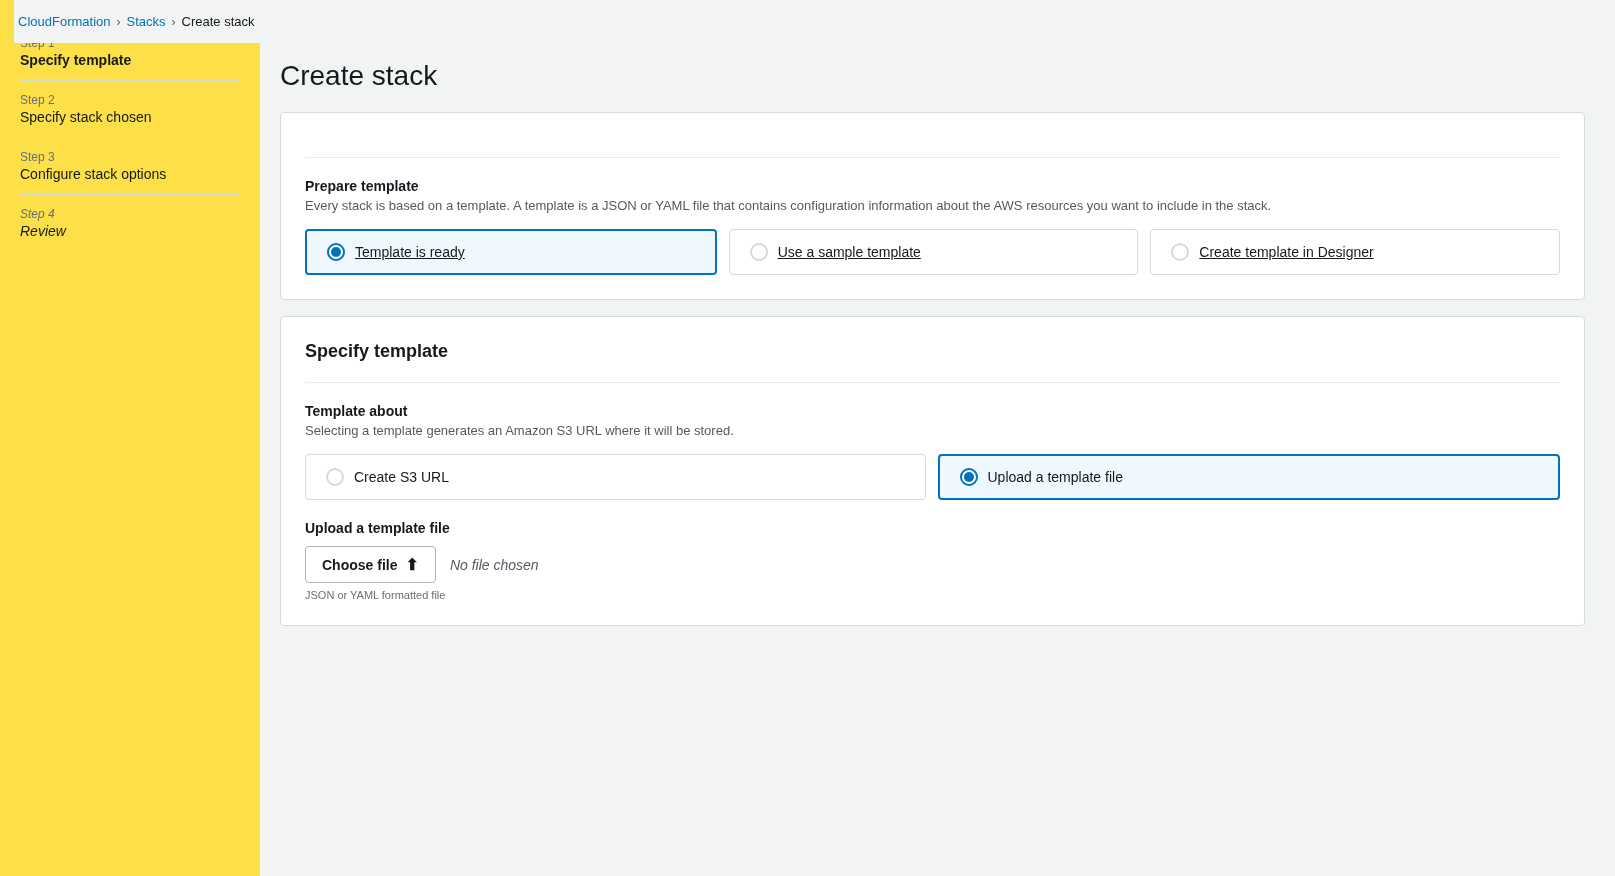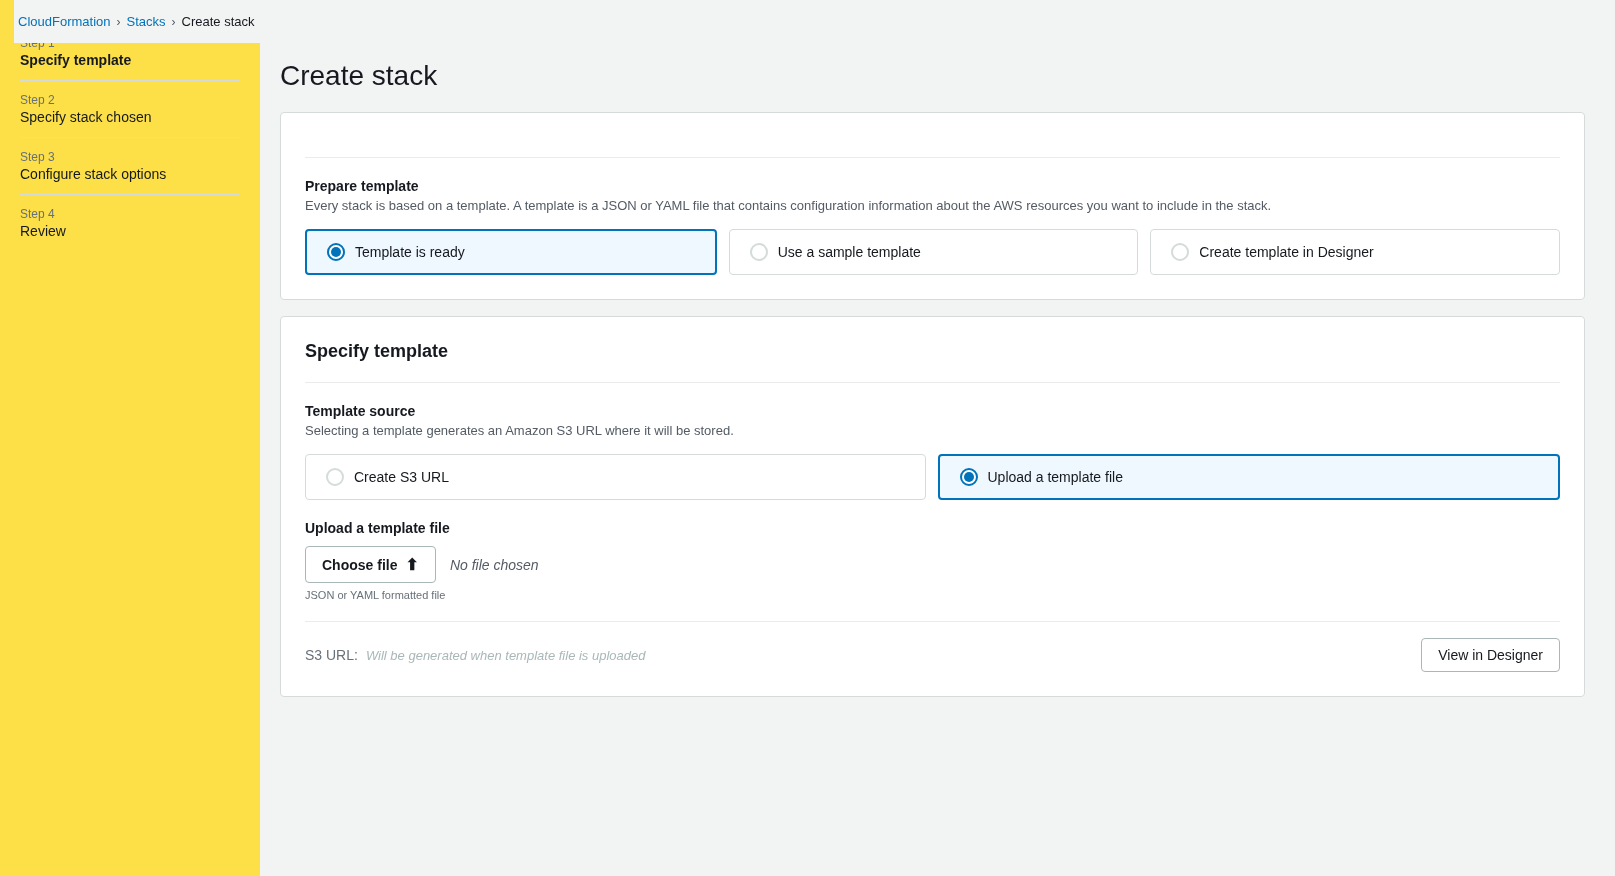--- a/index.html
+++ b/index.html
@@ -40,21 +40,21 @@
       width: 260px;
       min-width: 260px;
       padding: 24px 20px 20px 20px;
       background: #fde047;
       flex-shrink: 0;
     }
     .step-item {
       padding: 12px 0;
       border-bottom: 1px solid #d5dbdb;
     }
-    .step-item:last-child { border-bottom: none; }
+    .step-item:last-child { border-bottom: none; font-style: italic; }
     .step-label {
       font-size: 12px;
       color: #687078;
       margin-bottom: 2px;
     }
     .step-name {
       font-size: 14px;
       color: #16191f;
     }
     .step-name.active {
@@ -111,20 +111,21 @@
       display: flex;
       align-items: center;
       gap: 10px;
       padding: 12px 20px;
       border: 1px solid #d5dbdb;
       border-radius: 4px;
       cursor: pointer;
       background: #fff;
       flex: 1;
       min-width: 180px;
+      text-decoration: underline;
     }
     .radio-option.selected {
       border: 2px solid #0073bb;
       background: #f0f8ff;
     }
     .radio-option label {
       font-size: 14px;
       color: #16191f;
       cursor: pointer;
       white-space: nowrap;
@@ -307,21 +308,21 @@
           <div class="radio-circle"></div>
           <label>Create template in Designer</label>
         </div>
       </div>
     </div>
 
     <div class="card">
       <div class="card-title">Specify template</div>
       <div class="divider"></div>
 
-      <div class="section-label">Template source</div>
+      <div class="section-label">Template about</div>
       <div class="section-desc">Selecting a template generates an Amazon S3 URL where it will be stored.</div>
 
       <div class="source-options">
         <div class="source-option">
           <div class="radio-circle"></div>
           <label>Create S3 URL</label>
         </div>
         <div class="source-option selected">
           <div class="radio-circle checked"></div>
           <label>Upload a template file</label>
@@ -331,24 +332,15 @@
       <div class="upload-label">Upload a template file</div>
       <div class="upload-row">
         <button class="choose-file-btn">
           <span>Choose file</span>
           <span class="upload-icon">⬆</span>
         </button>
         <span class="no-file-text">No file chosen</span>
       </div>
       <div class="upload-hint">JSON or YAML formatted file</div>
 
-      <div class="s3-row">
-        <div style="display:flex; align-items:center; gap:8px;">
-          <span class="s3-url-label">S3 URL:</span>
-          <span class="s3-url-value">Will be generated when template file is uploaded</span>
-        </div>
-        <button class="view-designer-btn">
-          <span>View in Designer</span>
-        </button>
-      </div>
     </div>
   </div>
 </div>
 
 </body></html>

